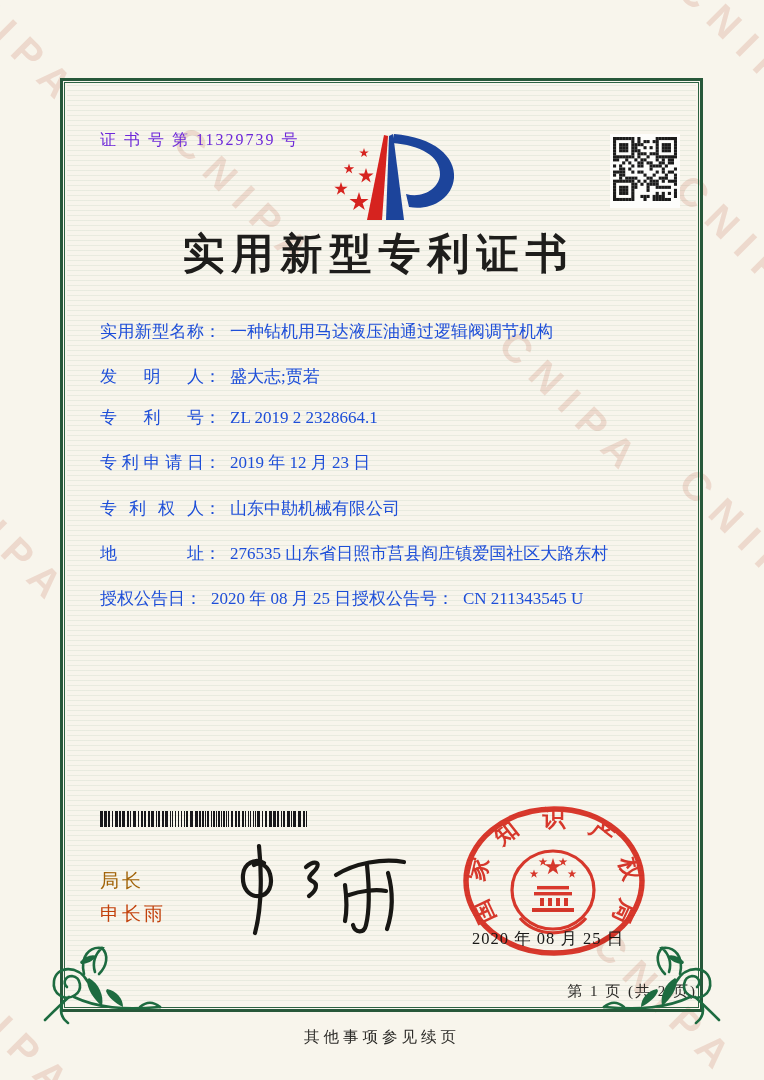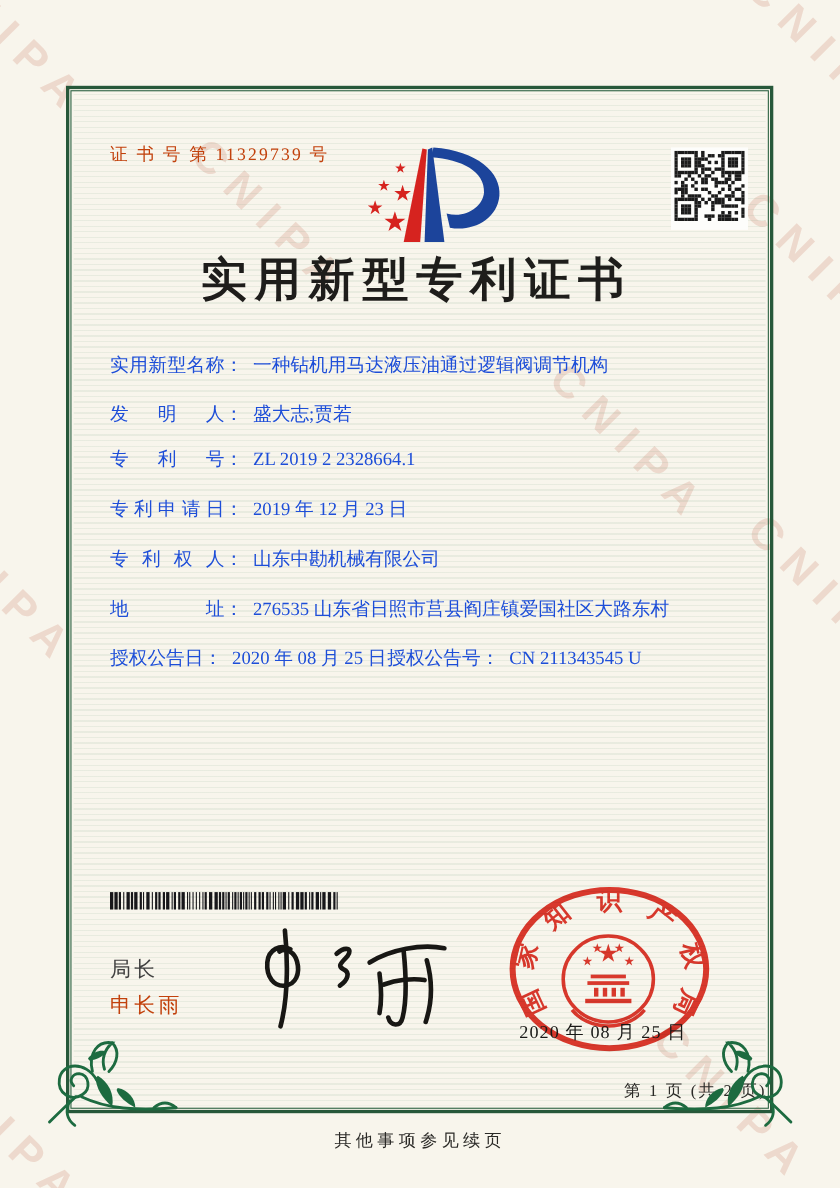--- a/index.html
+++ b/index.html
@@ -27,21 +27,21 @@
     border:1px solid #2c6242;
   }
   .texture{
     position:absolute;left:4px;top:4px;right:4px;bottom:4px;
     background:repeating-linear-gradient(180deg,
       rgba(96,148,112,0.10) 0px, rgba(96,148,112,0.10) 1px,
       rgba(0,0,0,0) 1px, rgba(0,0,0,0) 5px);
   }
   .ornament{position:absolute;z-index:3;}
   
-  .cert-no{position:absolute;left:100px;top:130px;z-index:2;font-size:16px;letter-spacing:2px;color:#c2410c;}
+  .cert-no{position:absolute;left:100px;top:130px;z-index:2;font-size:16px;letter-spacing:2px;color:#6d28d9;}
   .logo{position:absolute;left:322px;top:130px;z-index:2;}
   .qr{position:absolute;left:610px;top:134px;z-index:2;background:#fdfdfb;padding:3px;}
   .title{
     position:absolute;left:60px;top:226px;width:637px;z-index:2;
     text-align:center;font-size:42px;font-weight:700;letter-spacing:7px;color:#1e1d1b;
   }
   
   .row{position:absolute;left:100px;z-index:2;font-size:17px;white-space:nowrap;color:#1d4ed8;}
   .flabel{display:inline-block;width:104px;text-align:justify;text-align-last:justify;vertical-align:top;}
   .colon{display:inline-block;}
@@ -49,21 +49,21 @@
   .r1{top:320px}.r2{top:365px}.r3{top:406px}.r4{top:451px}.r5{top:497px}.r6{top:542px}
   .r7a{top:587px}.r7b{top:587px;left:352px}
   
   .paras{position:absolute;left:100px;top:626px;width:568px;z-index:2;}
   .paras p{
     margin:0;font-size:15.4px;line-height:27.5px;text-align:justify;
     text-indent:2em;color:#2b2a27;letter-spacing:0.4px;
   }
   
   .barcode{position:absolute;left:100px;top:811px;z-index:2;}
-  .director-title{position:absolute;left:100px;top:868px;z-index:2;font-size:19px;letter-spacing:3px;color:#404040;
+  .director-title{position:absolute;left:100px;top:868px;z-index:2;font-size:19px;letter-spacing:3px;color:#a16207;
     font-family:"Liberation Sans","DejaVu Sans",sans-serif;}
   .director-name{position:absolute;left:100px;top:901px;z-index:2;font-size:19px;letter-spacing:3px;color:#c2410c;
     font-family:"Liberation Sans","DejaVu Sans",sans-serif;}
   .signature{position:absolute;left:218px;top:843px;z-index:2;}
   .seal{position:absolute;left:458px;top:802px;z-index:2;mix-blend-mode:multiply;}
   .seal-date{position:absolute;left:472px;top:928px;z-index:3;font-size:16.5px;letter-spacing:1px;color:#181816;}
   .page-note{position:absolute;left:60px;top:982px;width:637px;text-align:right;z-index:2;font-size:15px;letter-spacing:2px;color:#2b2a27;}
   .cont-note{position:absolute;left:0;top:1027px;width:764px;text-align:center;z-index:2;font-size:15.5px;letter-spacing:4px;color:#2b2a27;}
 </style>
 </head>

